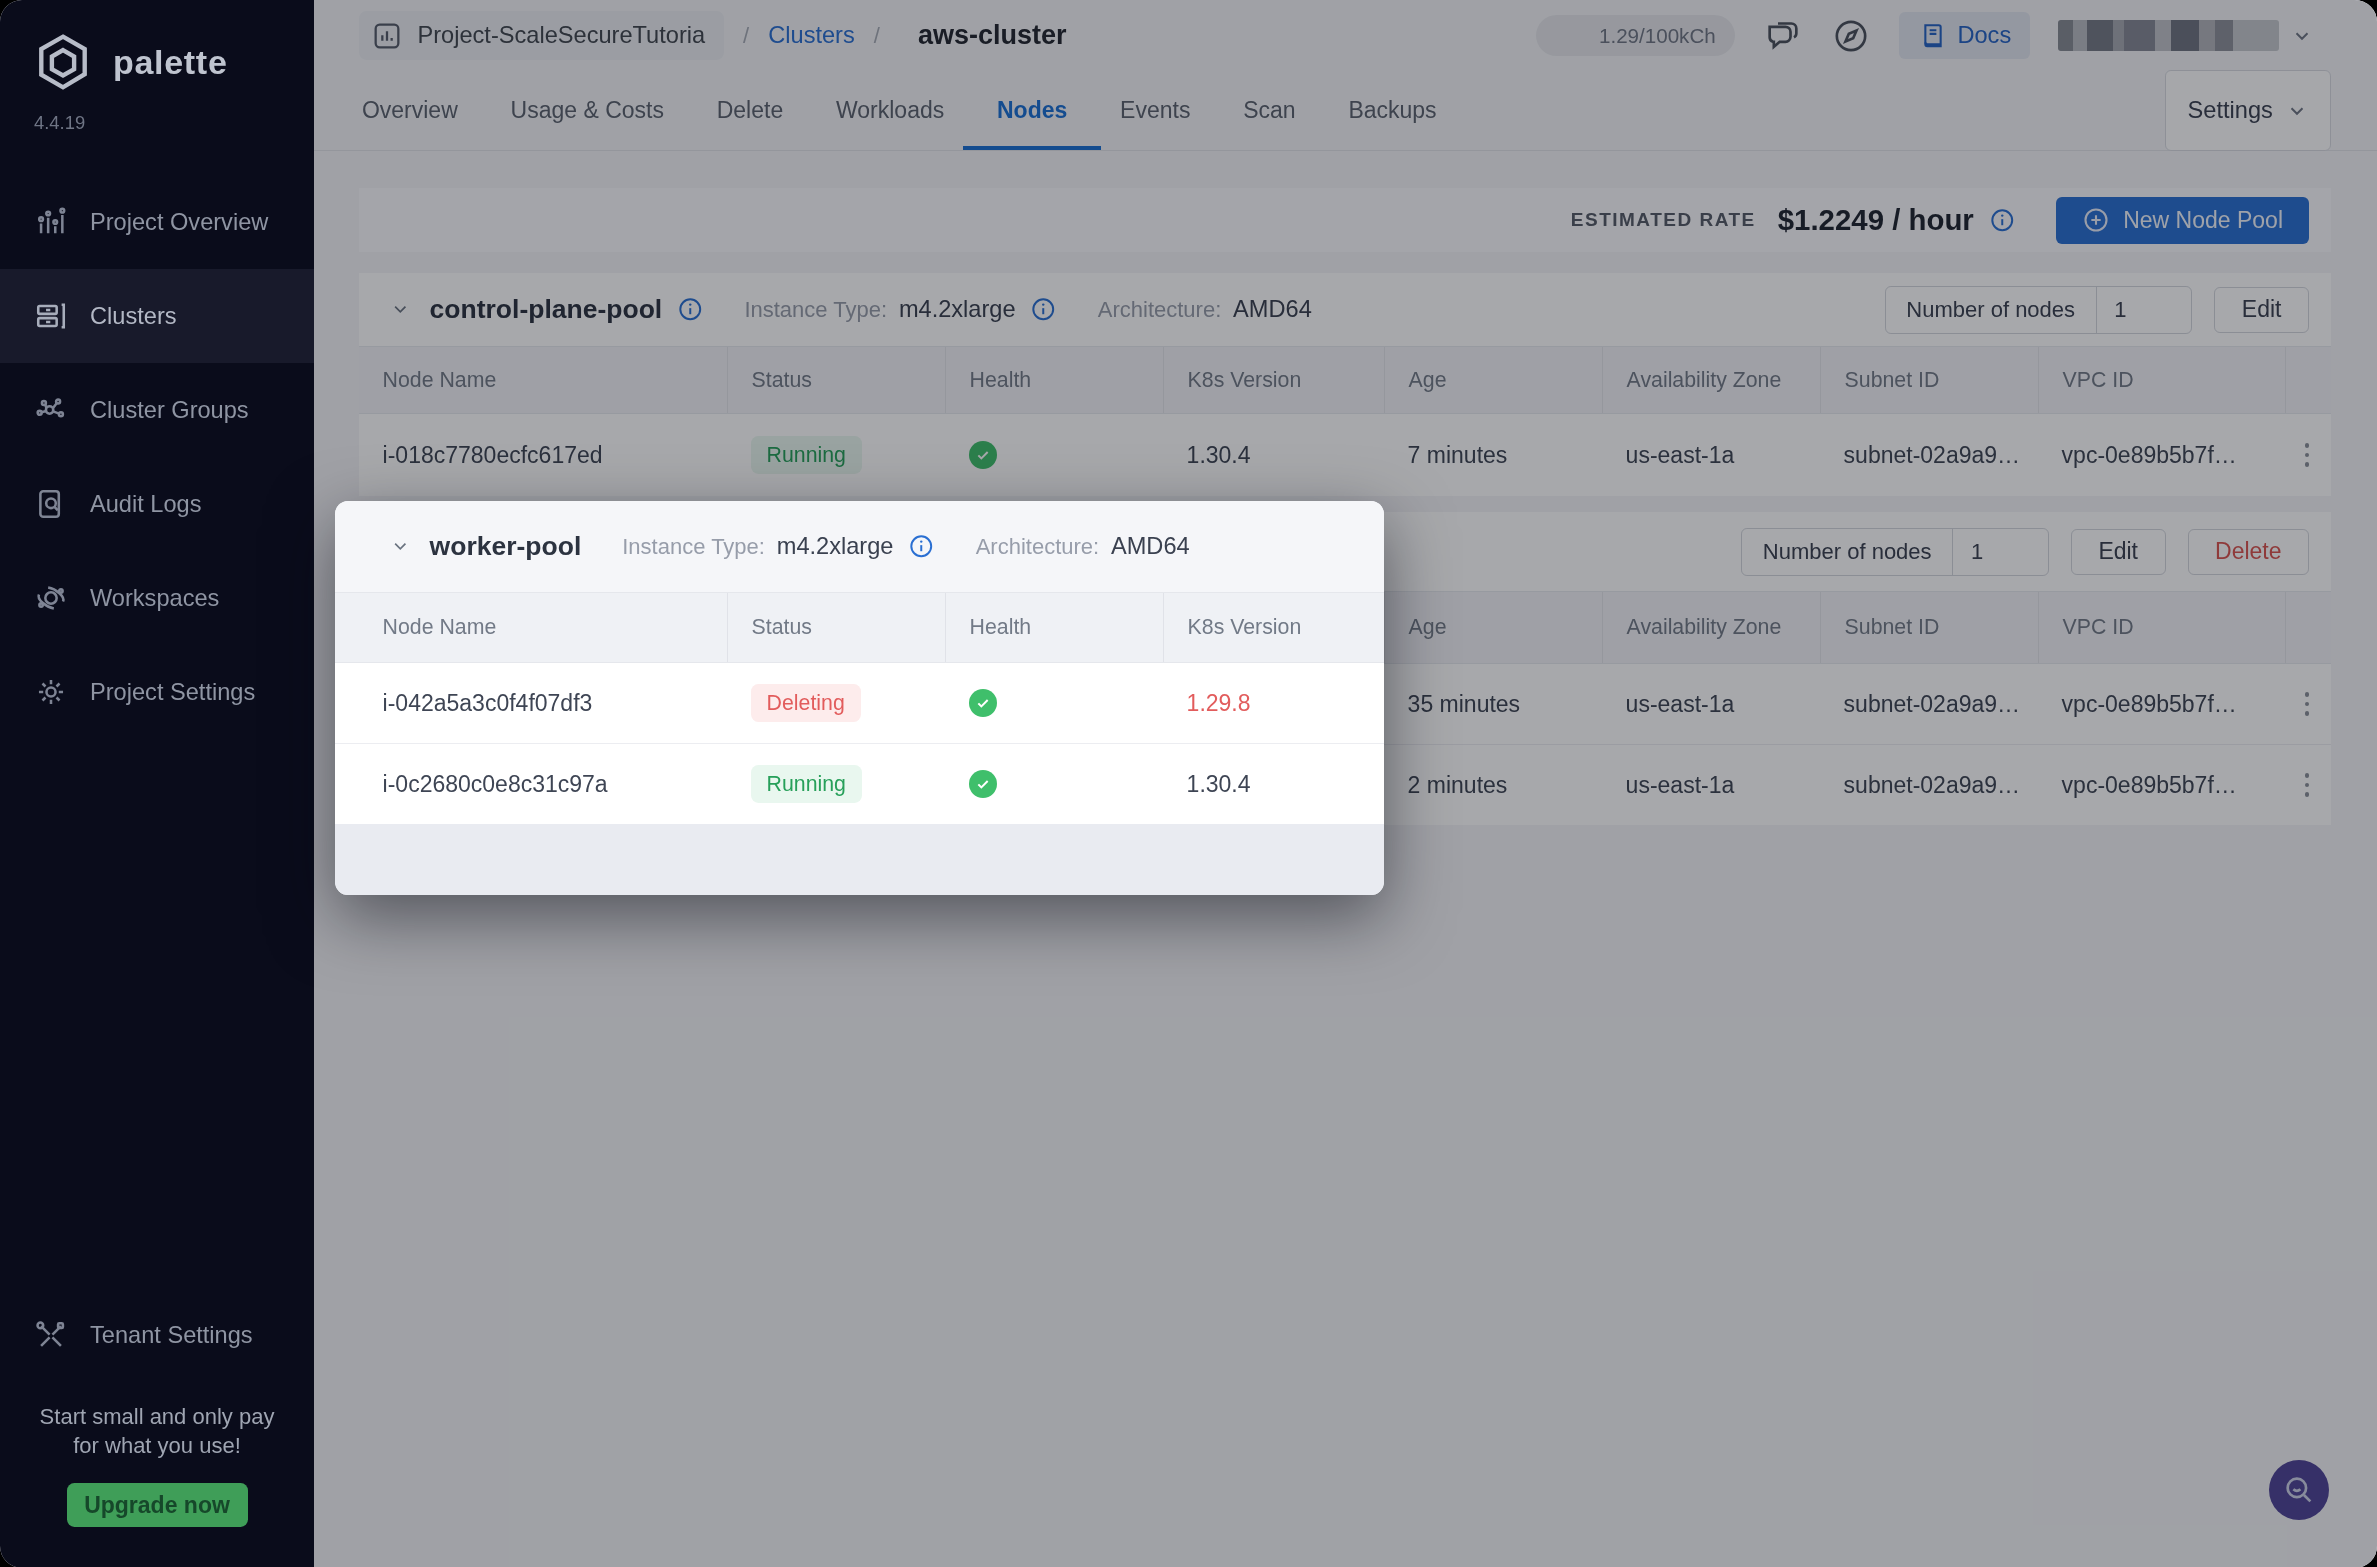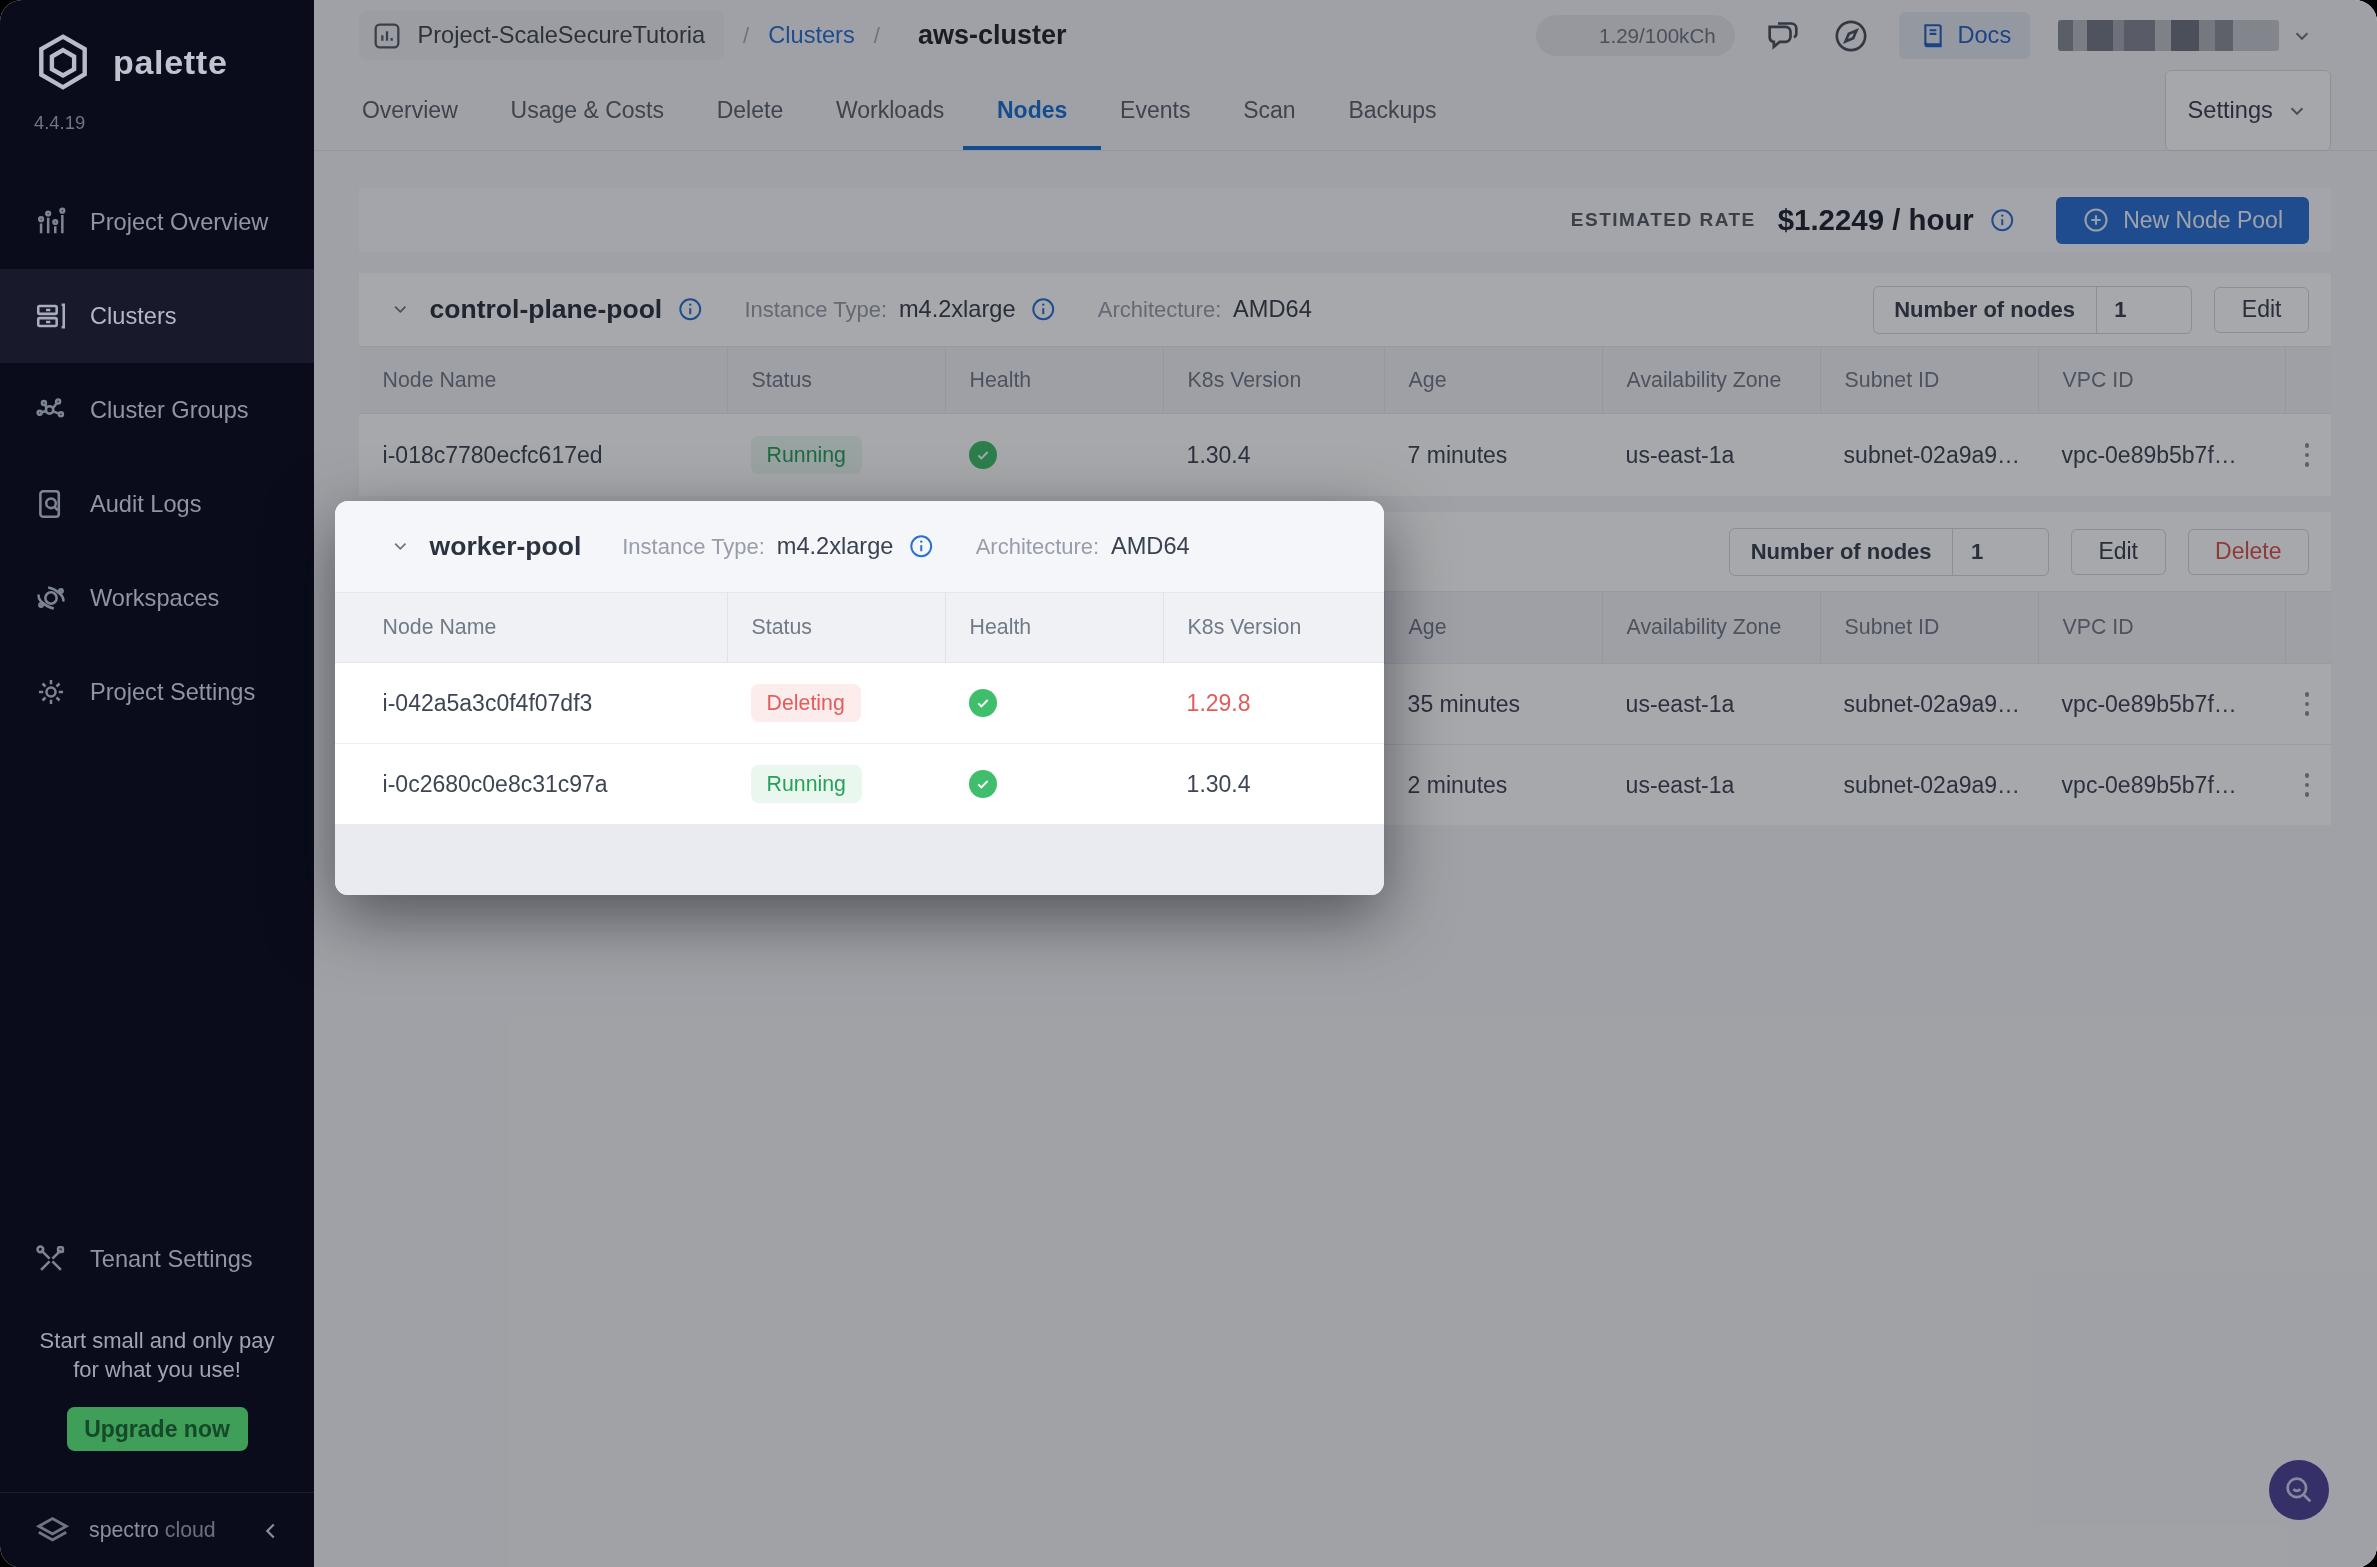--- a/index.html
+++ b/index.html
@@ -62,21 +62,21 @@
   .pool.cp{top:273px;height:222px;}
   .pool.wk{top:512px;height:311px;}
   .pool-header{display:flex;align-items:center;padding:0 22px 0 31px;box-sizing:border-box;}
   .pool.cp .pool-header{height:73px;}
   .pool.wk .pool-header{height:79px;}
   .pchev{width:20.6px;height:20.6px;color:#6a7380;flex:0 0 auto;cursor:pointer;}
   .pool-name{margin-left:19px;font-size:26.5px;font-weight:600;color:#2c3340;}
   .meta-label{margin-left:41px;font-size:22px;color:#979daa;}
   .meta-value{margin-left:11.8px;font-size:23.6px;color:#3a4150;font-weight:500;}
   .pool-controls{margin-left:auto;display:flex;align-items:center;gap:22px;}
-  .nodes-box{display:flex;align-items:stretch;border:1.5px solid #d3d6dd;border-radius:5.9px;overflow:hidden;height:46px;font-weight:bold;}
+  .nodes-box{display:flex;align-items:stretch;border:1.5px solid #d3d6dd;border-radius:5.9px;overflow:hidden;height:46px;}
   .nodes-box .lbl{display:flex;align-items:center;padding:0 20.6px;font-size:22px;color:#3a4150;border-right:1.5px solid #d3d6dd;}
   .nodes-box .val{display:flex;align-items:center;width:77px;padding-left:17.7px;font-size:22px;color:#3a4150;}
   .btn{height:46px;display:flex;align-items:center;padding:0 26.5px;border:1.5px solid #d3d6dd;border-radius:5.9px;background:transparent;font-size:23px;color:#3a4150;font-family:inherit;cursor:pointer;}
   .btn.danger{color:#d9534f;}
 
   .tgrid{display:grid;grid-template-columns:368px 218px 218px 221px 218px 218px 218px 247px 44px;}
   .thead{background:#f2f3f7;border-top:0.7px solid #e7e9ee;border-bottom:0.7px solid #e7e9ee;}
   .pool.cp .thead{height:66px;}
   .pool.wk .thead{height:71px;}
   .c{display:flex;align-items:center;padding-left:23.6px;box-sizing:border-box;min-width:0;}
@@ -206,34 +206,20 @@
               <rect x="17" y="3" width="3.4" height="3.4" rx="0.8"></rect>
             </svg>
           </span>
         <span>Tenant Settings</span>
       </div>
       <div class="promo">
         <div>Start small and only pay</div>
         <div>for what you use!</div>
       </div>
       <button class="upgrade-btn">Upgrade now</button>
-      <div class="side-footer">
-        <span class="spectro-mark">
-          <svg viewBox="0 0 24 24" fill="none" stroke="currentColor" stroke-width="1.7">
-              <path d="M4 9.5l8-4.5 8 4.5-8 4.5z"></path>
-              <path d="M4 13l8 4.5L20 13"></path>
-            </svg>
-        </span>
-        <span class="brand"><span>spectro</span> <span class="b2">cloud</span></span>
-        <span class="collapse">
-            <svg viewBox="0 0 24 24" fill="none" stroke="currentColor" stroke-width="2.4">
-              <path d="M15 5l-7 7 7 7"></path>
-            </svg>
-          </span>
-      </div>
     </div>
   </aside>
 
   <main class="main">
 
     <div class="topbar">
       <div class="crumb-pill">
         <span class="crumb-ico">
             <svg viewBox="0 0 24 24" fill="none" stroke="currentColor" stroke-width="1.7">
               <rect x="3.5" y="3.5" width="17" height="17" rx="3"></rect>

